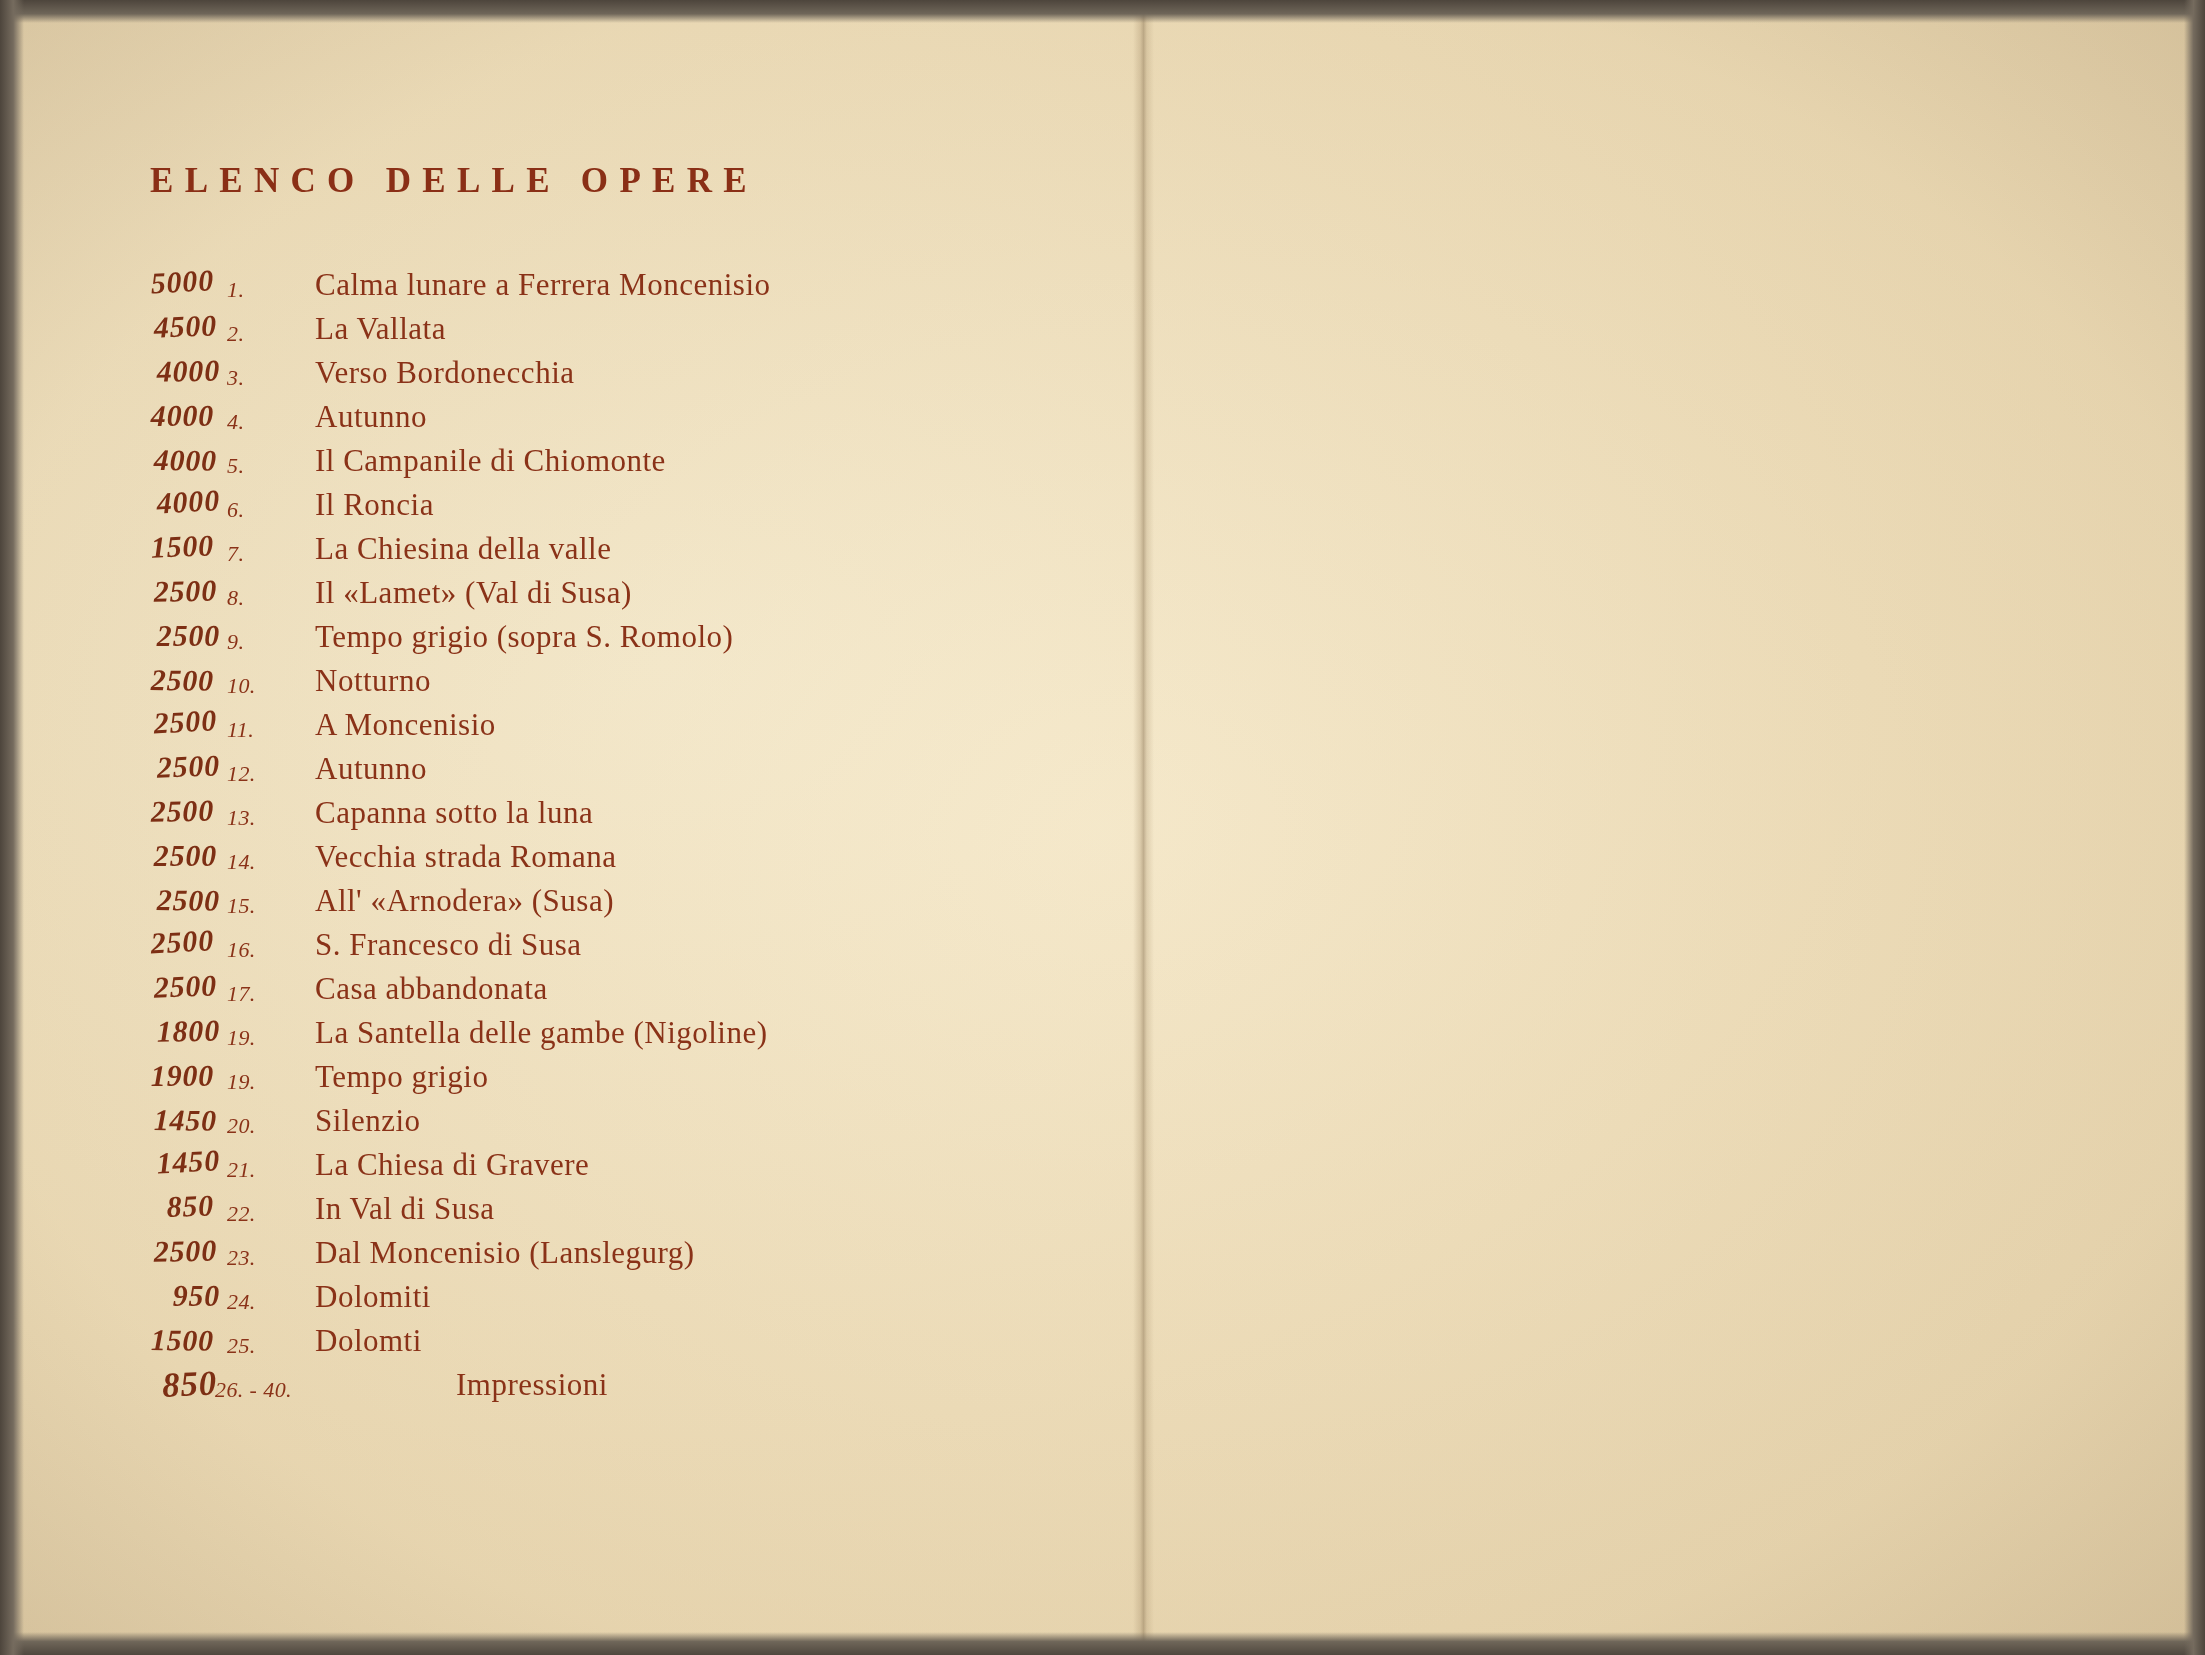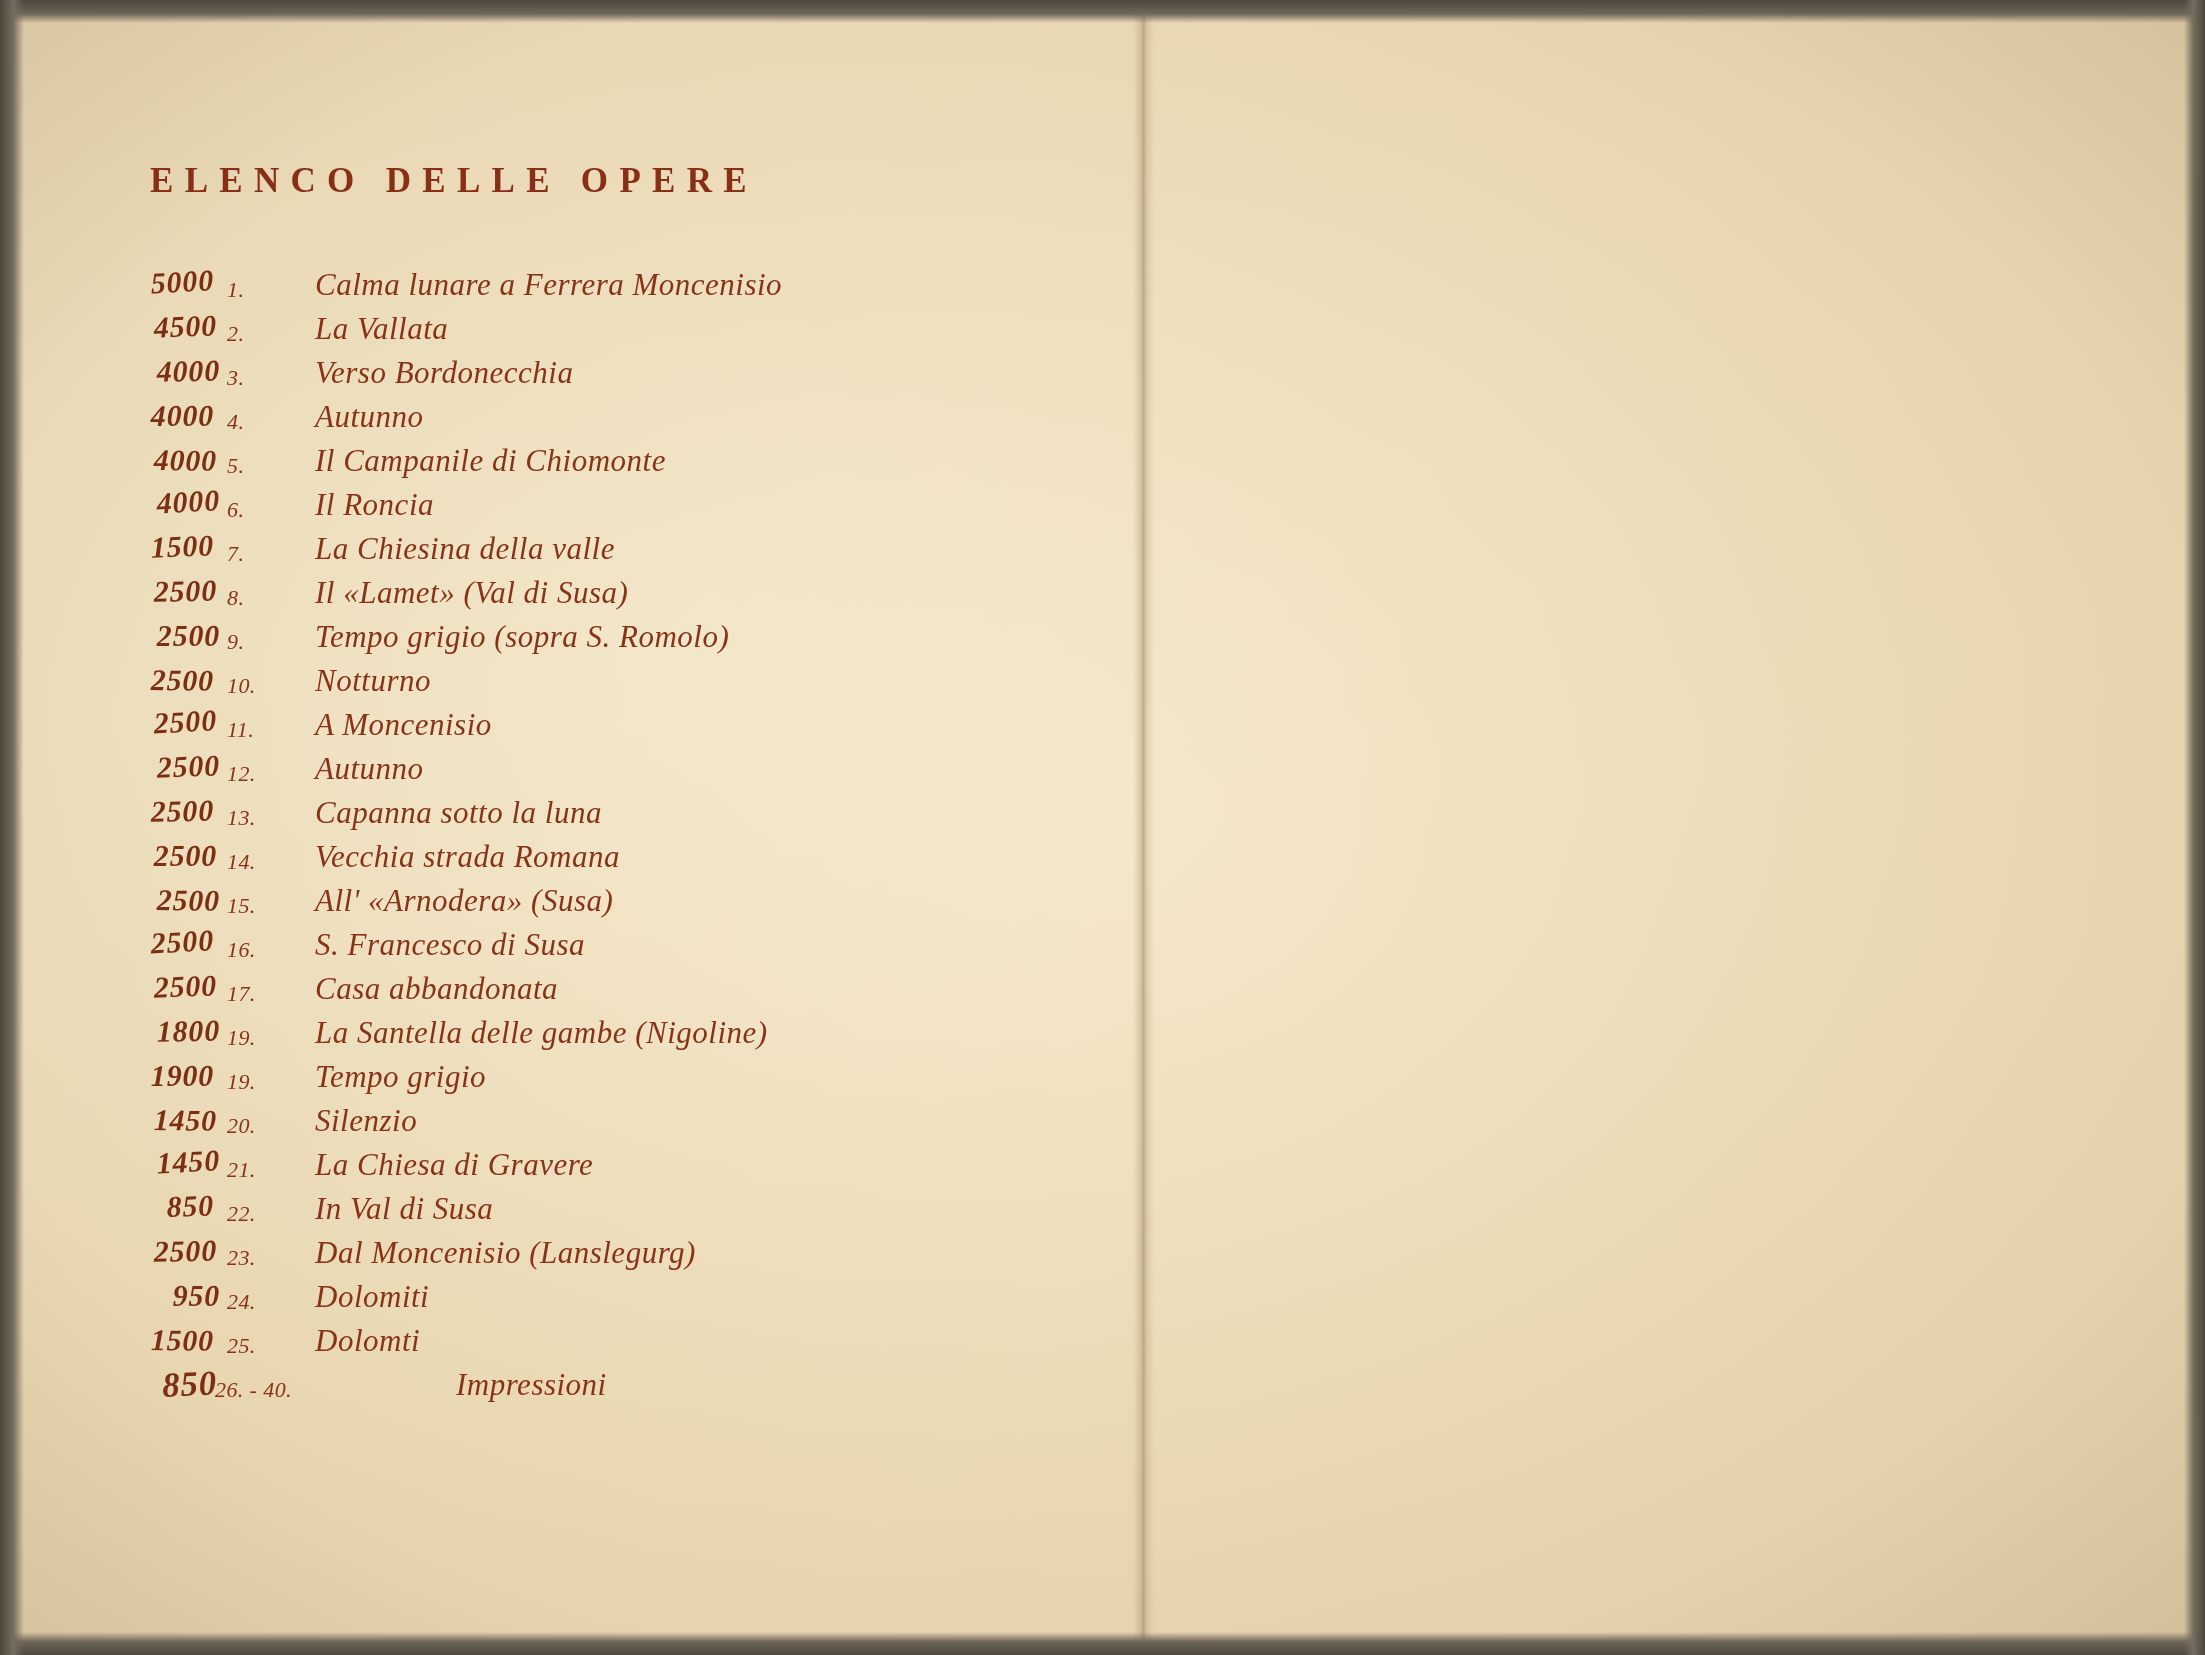--- a/index.html
+++ b/index.html
@@ -124,21 +124,20 @@
     font-size: 22px;
     font-style: italic;
     color: #8a3218;
     top: 9.7px;
     letter-spacing: 0.4px;
   }
   .title {
     position: absolute;
     left: 246px;
     font-size: 31px;
-    font-style: italic;
     color: #8a3218;
     white-space: nowrap;
     letter-spacing: 0.5px;
   }
   .opera-row.last .num { left: 146px; width: 185px; }
   .opera-row.last .title { left: 387px; }
   .opera-row.last .price { font-size: 35px; }
 </style>
 </head>
 <body>

